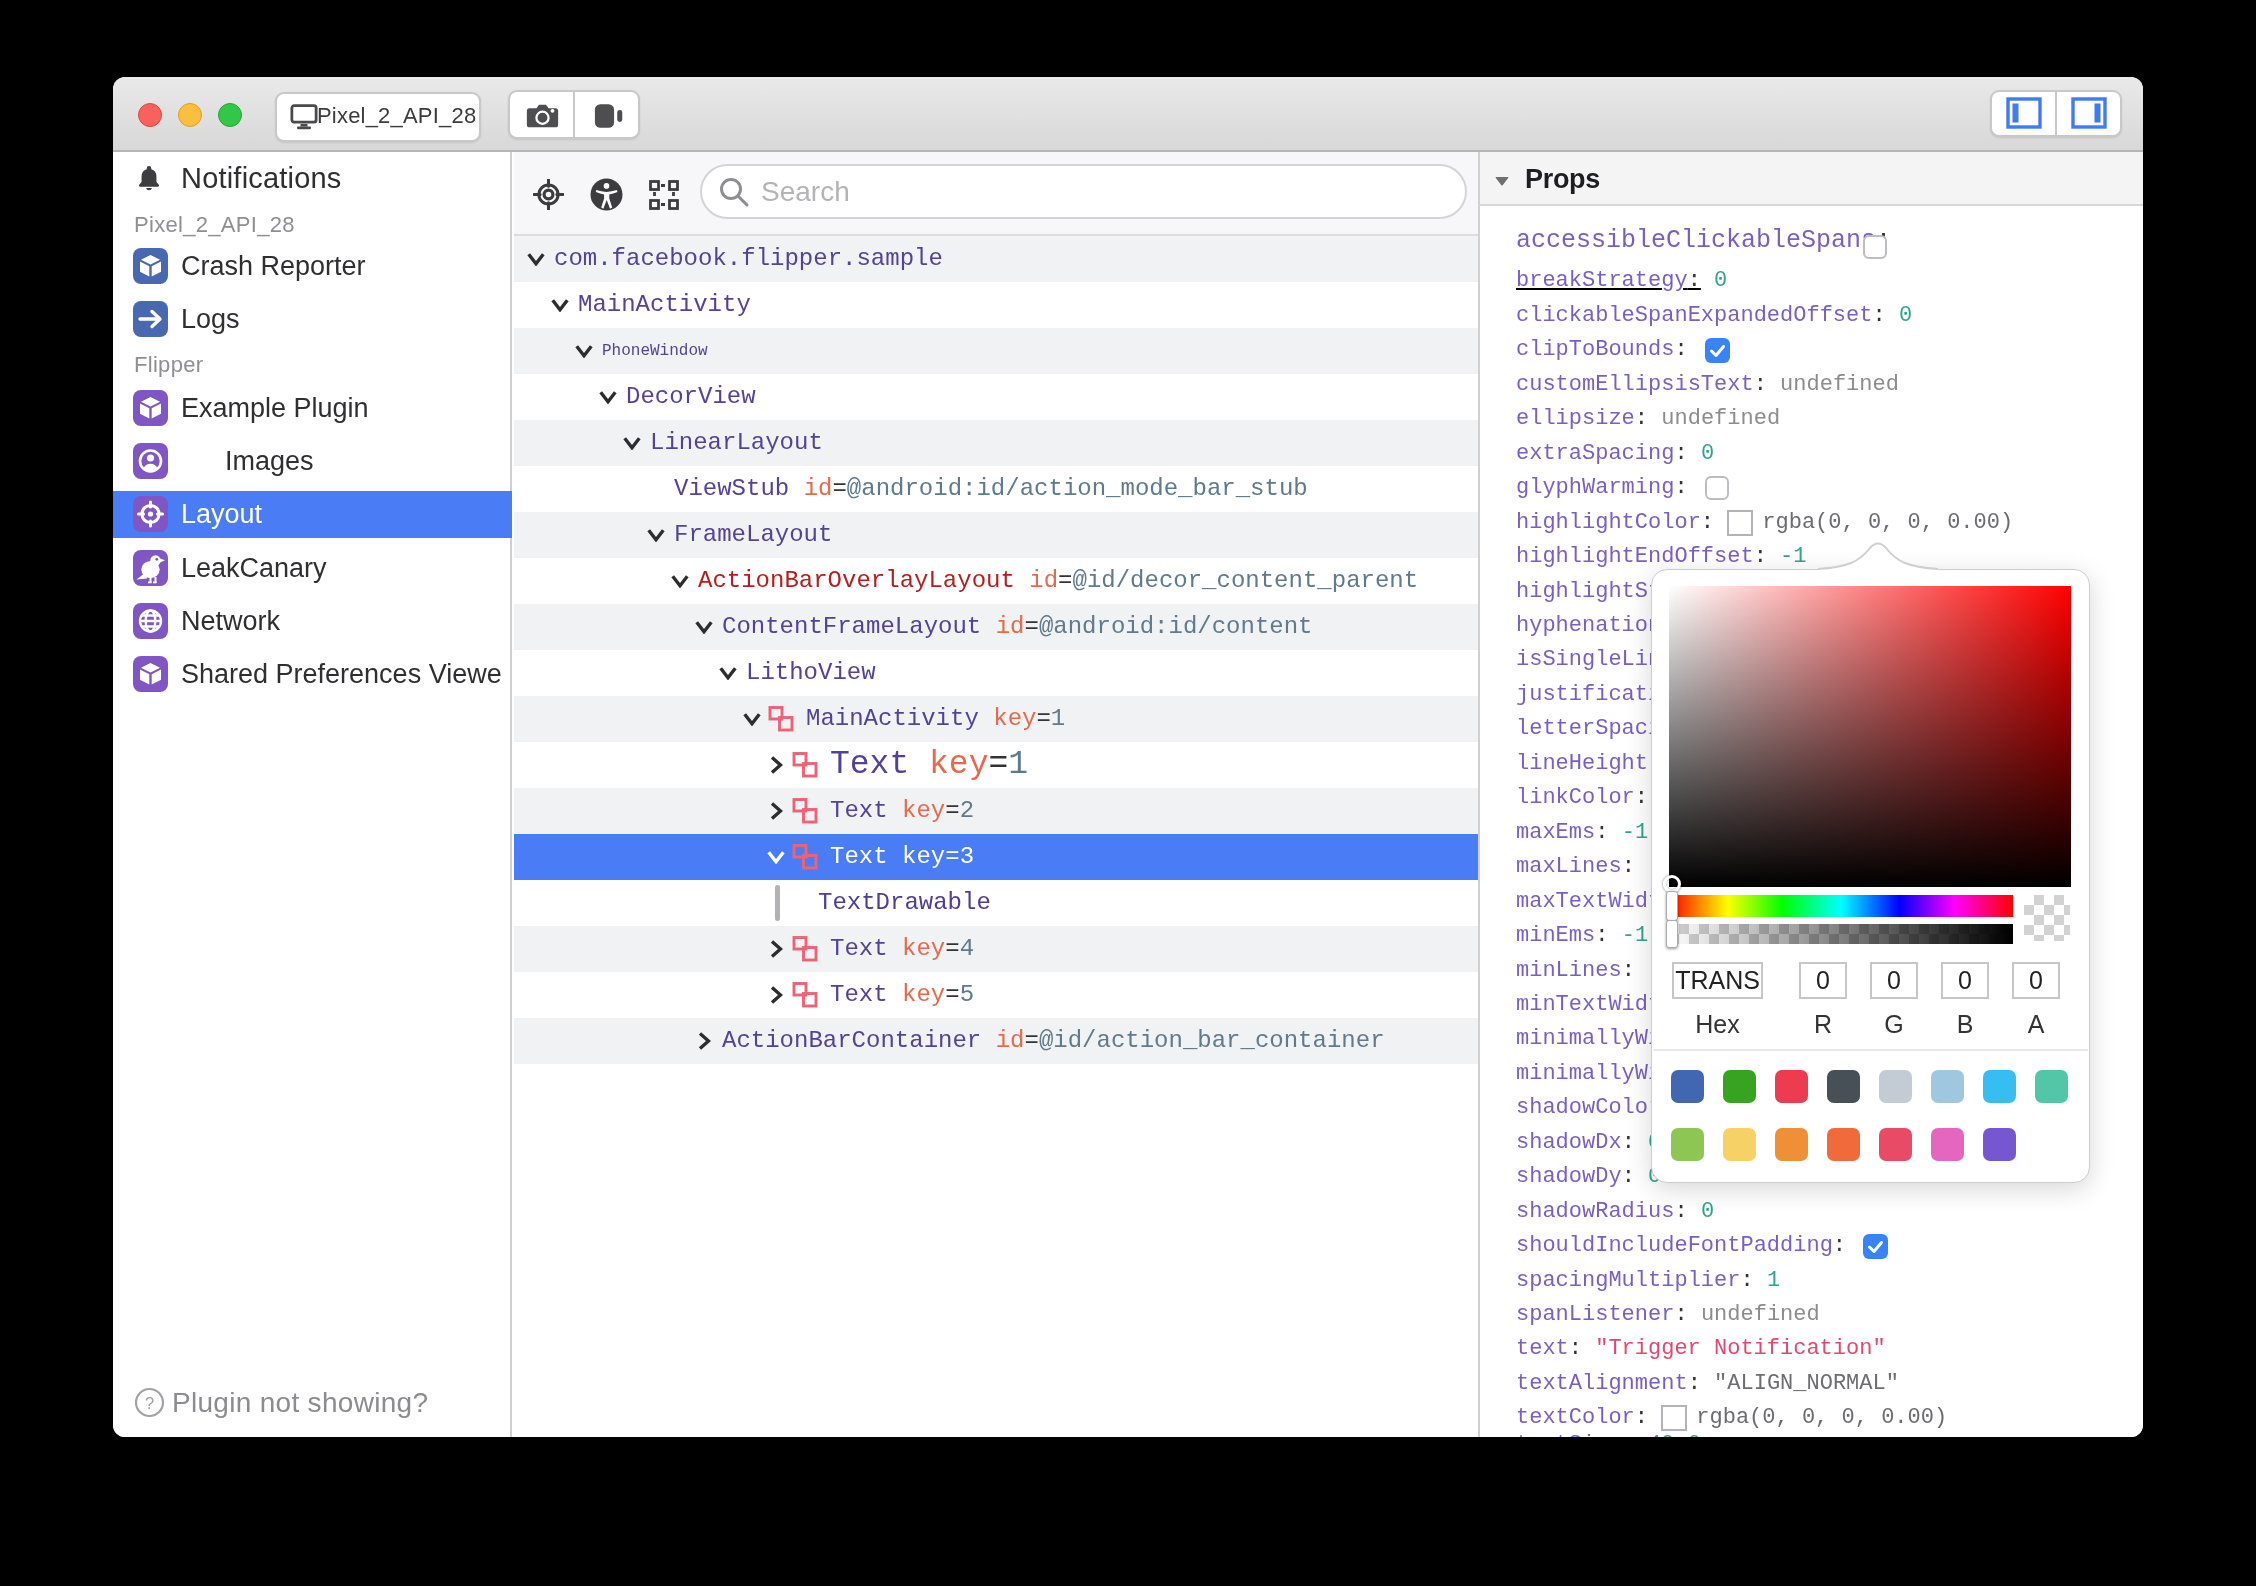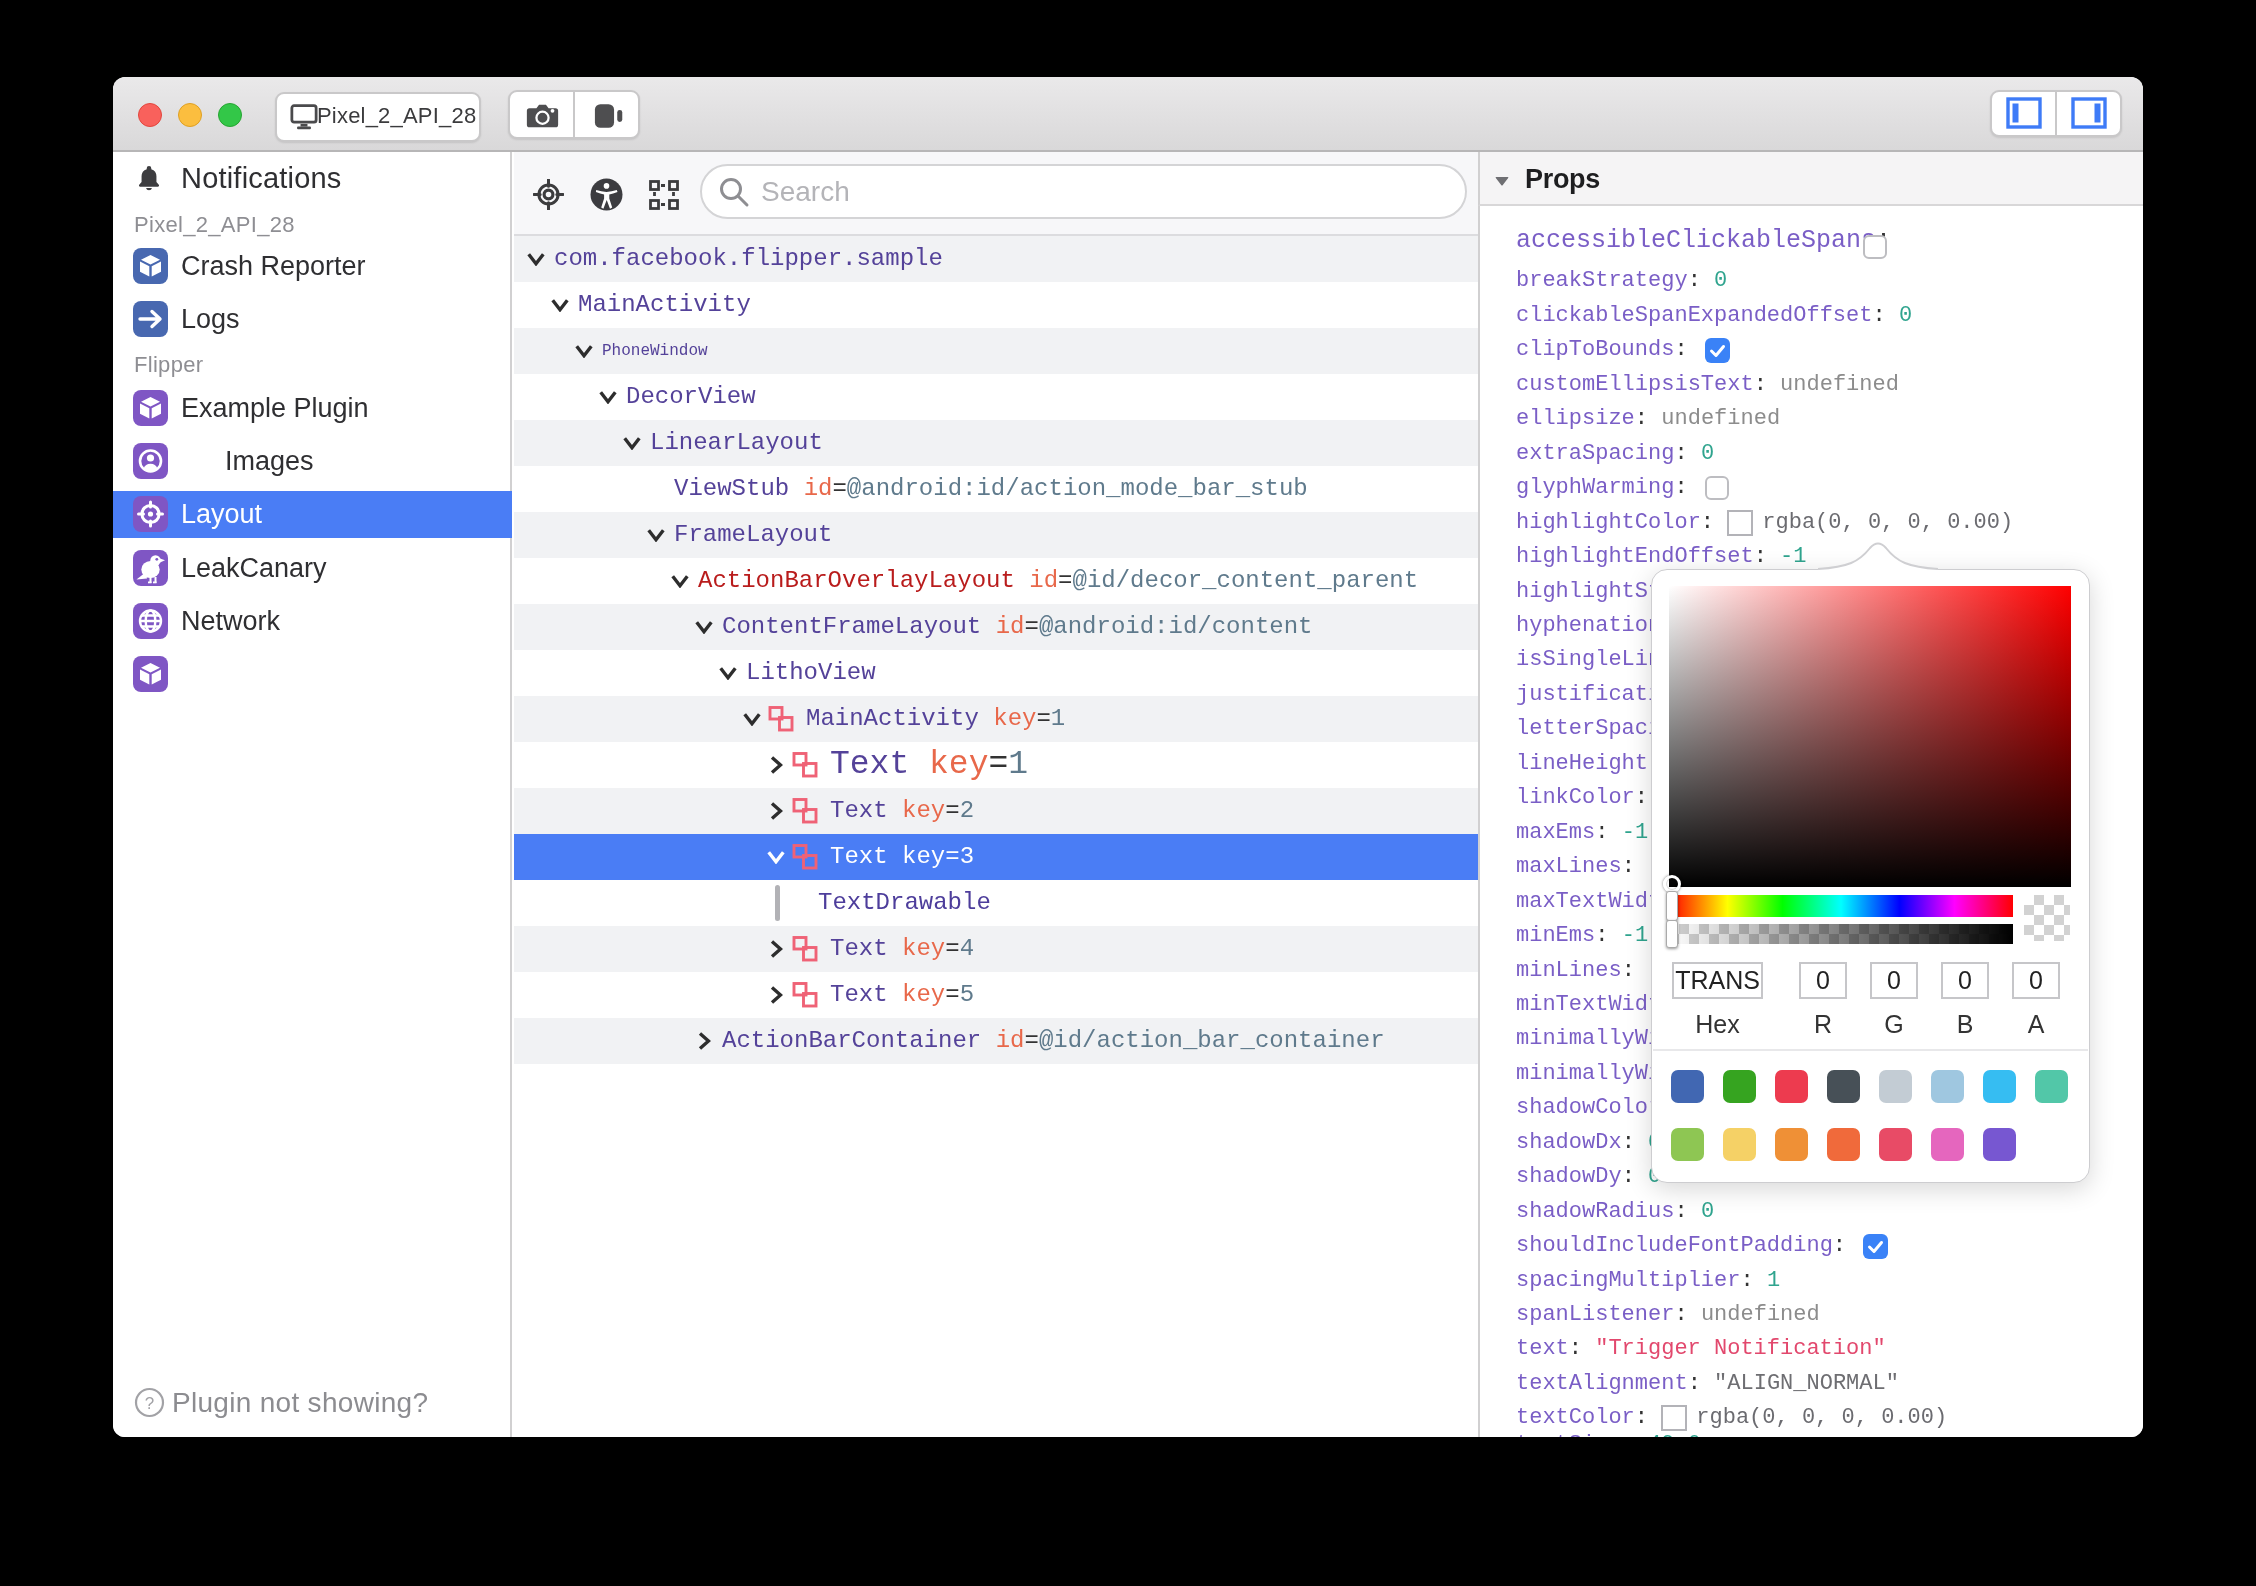--- a/index.html
+++ b/index.html
@@ -104,20 +104,21 @@
         <ellipse cx="17.5" cy="18" rx="4.8" ry="10.5" fill="none" stroke="#fff" stroke-width="2.4"></ellipse>
         <path d="M7 18 h21 M8.6 12.5 h17.8 M8.6 23.5 h17.8" stroke="#fff" stroke-width="2.4" fill="none"></path>
       </svg>
 <div class="abs" style="left:68px;top:518px;height:52px;line-height:52px;font-size:27px;color:#2f2f32;">Network</div>
 <div class="abs" style="left:20px;top:579px;width:35px;height:36px;border-radius:8px;background:#7f56c4;"></div>
       <svg class="abs" style="left:20px;top:579px" width="35" height="36" viewBox="0 0 35 36">
         <path d="M17.5 7 L27 11.8 L17.5 16.6 L8 11.8 Z" fill="#fff"></path>
         <path d="M7 13.5 L16.3 18.2 L16.3 28.5 L7 23.8 Z" fill="#fff"></path>
         <path d="M28 13.5 L18.7 18.2 L18.7 28.5 L28 23.8 Z" fill="#fff"></path>
       </svg>
+<div class="abs" style="left:68px;top:571px;height:52px;line-height:52px;font-size:27px;color:#2f2f32;">Shared Preferences Viewe</div>
 <svg class="abs" style="left:21px;top:1310px" width="31" height="31" viewBox="0 0 31 31">
         <circle cx="15.5" cy="15.5" r="13.5" fill="none" stroke="#a2a2a6" stroke-width="2.2"></circle>
         <text x="15.5" y="21.5" text-anchor="middle" font-size="17" fill="#a2a2a6" font-family="Liberation Sans,sans-serif">?</text>
       </svg>
 <div class="abs" style="left:59px;top:1300px;height:52px;line-height:52px;font-size:28px;letter-spacing:0.3px;color:#8c8c90;">Plugin not showing?</div>
 <div class="abs" style="left:401px;top:75px;width:964px;height:84px;background:#f7f7f9;border-bottom:2px solid #dcdcdf;"></div>
 <svg class="abs" style="left:420px;top:102px" width="31" height="31" viewBox="0 0 31 31">
         <circle cx="15.5" cy="15.5" r="9.6" fill="none" stroke="#3c3c3e" stroke-width="3"></circle>
         <circle cx="15.5" cy="15.5" r="4.4" fill="none" stroke="#3c3c3e" stroke-width="3.2"></circle>
         <path d="M15.5 0.8 v6.4 M15.5 23.8 v6.4 M0.8 15.5 h6.4 M23.8 15.5 h6.4" stroke="#3c3c3e" stroke-width="3" stroke-linecap="round"></path>
@@ -250,21 +251,21 @@
       </svg>
 <div class="abs mono" style="left:609px;top:941px;height:46px;line-height:46px;font-size:24px;white-space:pre;"><span style="color:#544299">ActionBarContainer</span> <span style="color:#e8684a">id</span><span style="color:#333333">=</span><span style="color:#5f7a8c">@id/action_bar_container</span></div>
 <div class="abs" style="left:1365px;top:75px;width:665px;height:1285px;background:#fff;border-left:2px solid #d1d0d1;"></div>
 <div class="abs" style="left:1365px;top:75px;width:665px;height:54px;background:#f5f4f5;border-left:2px solid #d1d0d1;border-bottom:2px solid #d8d7d8;"></div>
 <svg class="abs" style="left:1382px;top:99px" width="14" height="10" viewBox="0 0 14 10">
         <path d="M1.2 1 h11.6 q1 0 0.4 0.9 l-5.4 7 q-0.8 1-1.6 0 l-5.4-7 q-0.6-0.9 0.4-0.9 z" fill="#6f6f73"></path>
       </svg>
 <div class="abs" style="left:1412px;top:76px;height:52px;line-height:52px;font-size:27px;font-weight:bold;letter-spacing:-0.3px;color:#1e1e20;">Props</div>
 <div class="abs mono" style="left:1403px;top:147px;height:34px;line-height:34px;font-size:25px;white-space:pre;"><span style="color:#7a5ec6">accessibleClickableSpans</span><span style="color:#333333">:</span></div>
       <div class="abs" style="left:1750px;top:158.0px;width:24px;height:24px;border-radius:6px;background:#fff;border:2px solid #bdbdc1;"></div>
-<div class="abs mono" style="left:1403px;top:187.4px;height:34px;line-height:34px;font-size:22px;white-space:pre;"><span style="color:#7a5ec6">breakStrategy</span><span style="color:#333333">:</span></div>
+<div class="abs mono" style="left:1403px;top:187.4px;height:34px;line-height:34px;font-size:22px;white-space:pre;text-decoration:underline;"><span style="color:#7a5ec6">breakStrategy</span><span style="color:#333333">:</span></div>
       <div class="abs mono" style="left:1601.1px;top:187.4px;height:34px;line-height:34px;font-size:22px;white-space:pre;color:#2fa48e;">0</div>
 <div class="abs mono" style="left:1403px;top:221.9px;height:34px;line-height:34px;font-size:22px;white-space:pre;"><span style="color:#7a5ec6">clickableSpanExpandedOffset</span><span style="color:#333333">:</span></div>
       <div class="abs mono" style="left:1786.0px;top:221.9px;height:34px;line-height:34px;font-size:22px;white-space:pre;color:#2fa48e;">0</div>
 <div class="abs mono" style="left:1403px;top:256.4px;height:34px;line-height:34px;font-size:22px;white-space:pre;"><span style="color:#7a5ec6">clipToBounds</span><span style="color:#333333">:</span></div>
       <div class="abs" style="left:1592px;top:261.4px;width:25px;height:25px;border-radius:6px;background:#3a82f7;"></div>
       <svg class="abs" style="left:1592px;top:261.4px" width="25" height="25" viewBox="0 0 25 25">
         <polyline points="6.5,13 11,17.5 18.5,8.5" fill="none" stroke="#fff" stroke-width="3" stroke-linecap="round" stroke-linejoin="round"></polyline>
       </svg>
 <div class="abs mono" style="left:1403px;top:290.8px;height:34px;line-height:34px;font-size:22px;white-space:pre;"><span style="color:#7a5ec6">customEllipsisText</span><span style="color:#333333">:</span></div>
       <div class="abs mono" style="left:1667.1px;top:290.8px;height:34px;line-height:34px;font-size:22px;white-space:pre;color:#8c8c8c;">undefined</div>

